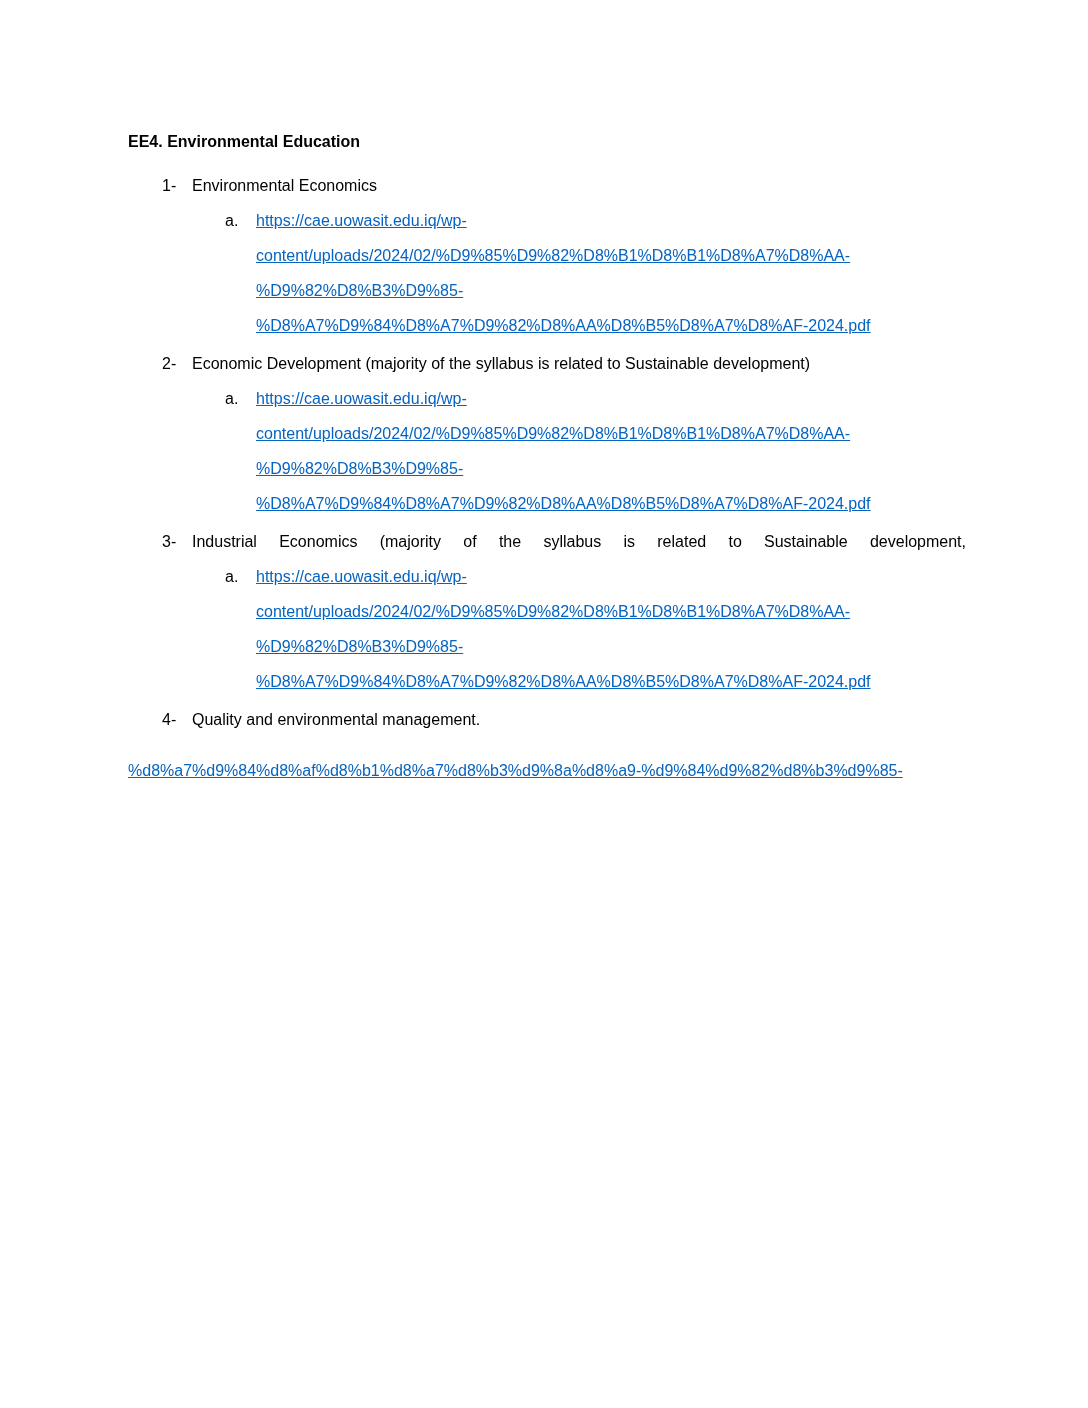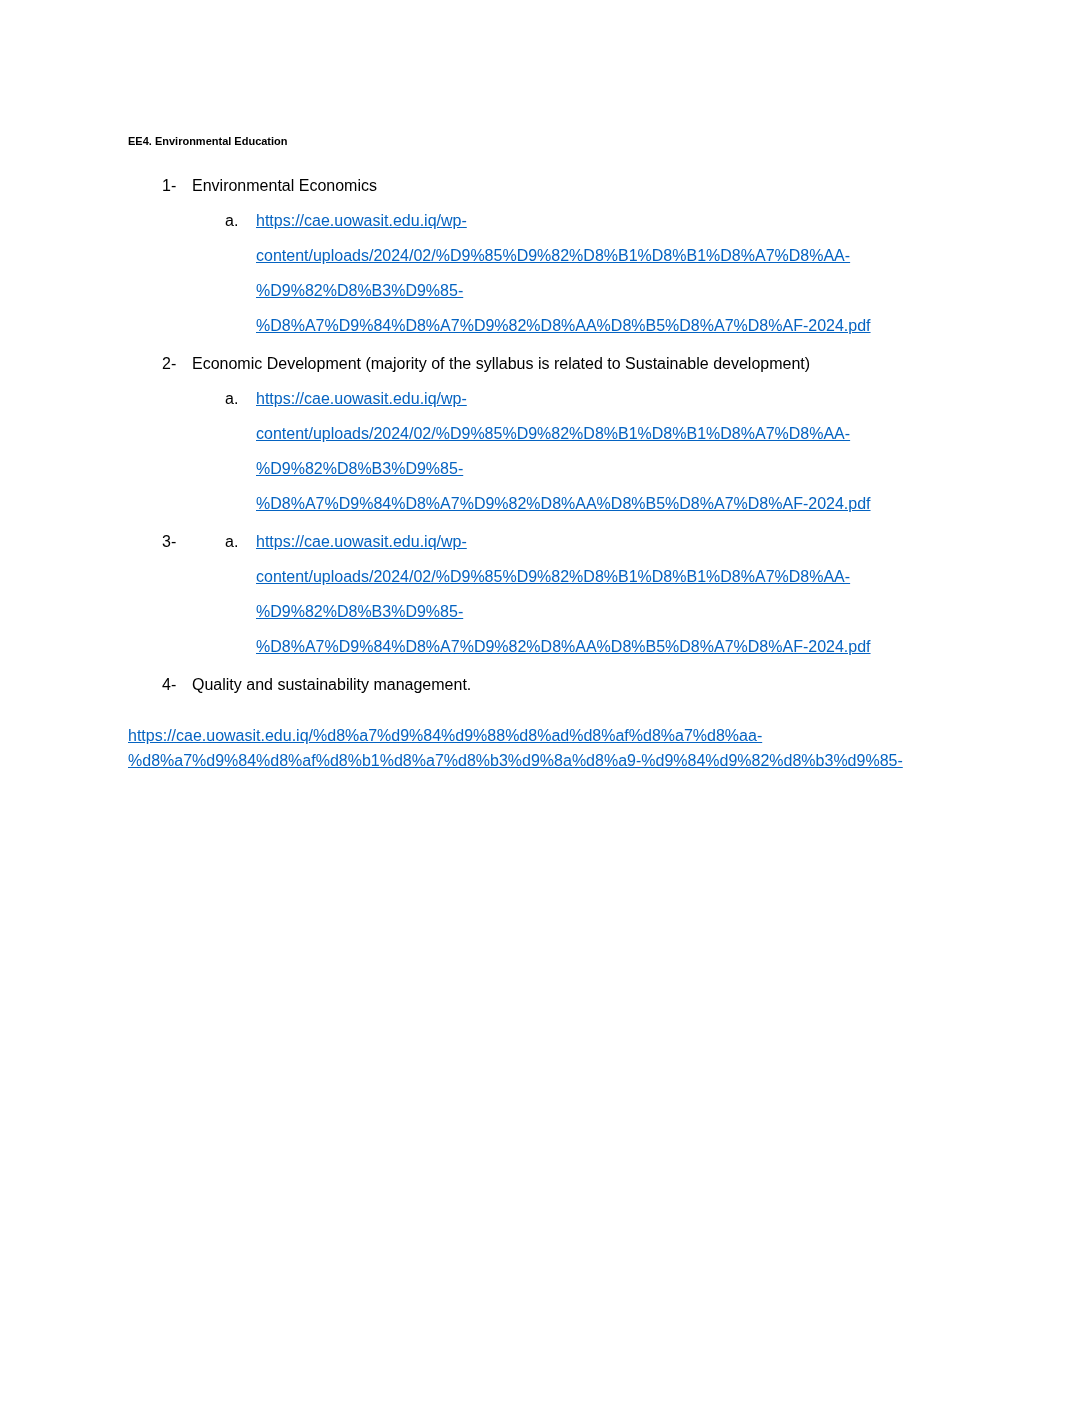--- a/index.html
+++ b/index.html
@@ -10,21 +10,21 @@
     overflow: hidden;
   }
   .page {
     box-sizing: border-box;
     width: 1088px; height: 1408px;
     padding: 130px 122px 0 128px;
     font-size: 16px;
     background: #ffffff;
   }
   .heading {
-    font-size: 11px;
+    font-size: 16px;
     font-weight: 700;
     line-height: 23px;
     margin: 0 0 15px 0;
   }
   .intro {
     margin: 0 0 14px 0;
     line-height: 23px;
   }
   .li {
     position: relative;
@@ -100,37 +100,37 @@
       <div class="link-line">https://cae.uowasit.edu.iq/wp-</div>
       <div class="link-line">content/uploads/2024/02/%D9%85%D9%82%D8%B1%D8%B1%D8%A7%D8%AA-</div>
       <div class="link-line">%D9%82%D8%B3%D9%85-</div>
       <div class="link-line">%D8%A7%D9%84%D8%A7%D9%82%D8%AA%D8%B5%D8%A7%D8%AF-2024.pdf</div>
     </a>
   </div>
 
   <div class="li">
     <span class="num">3-</span>
     <div>
+      <div class="jline">Industrial Economics (majority of the syllabus is related to Sustainable development,</div>
     </div>
   </div>
   <div class="sub">
     <span class="sub-label">a.</span>
     <a class="link">
       <div class="link-line">https://cae.uowasit.edu.iq/wp-</div>
       <div class="link-line">content/uploads/2024/02/%D9%85%D9%82%D8%B1%D8%B1%D8%A7%D8%AA-</div>
       <div class="link-line">%D9%82%D8%B3%D9%85-</div>
       <div class="link-line">%D8%A7%D9%84%D8%A7%D9%82%D8%AA%D8%B5%D8%A7%D8%AF-2024.pdf</div>
     </a>
   </div>
 
   <div class="li">
     <span class="num">4-</span>
-    <div>Quality and sustainability management.</div>
+    <div>Quality and environmental management.</div>
   </div>
 
   <div class="footer-para">
     <a class="link">
-      <div class="link-line">https://cae.uowasit.edu.iq/%d8%a7%d9%84%d9%88%d8%ad%d8%af%d8%a7%d8%aa-</div>
       <div class="link-line">%d8%a7%d9%84%d8%af%d8%b1%d8%a7%d8%b3%d9%8a%d8%a9-%d9%84%d9%82%d8%b3%d9%85-</div>
     </a>
   </div>
 
 </div>
 
 </body></html>

